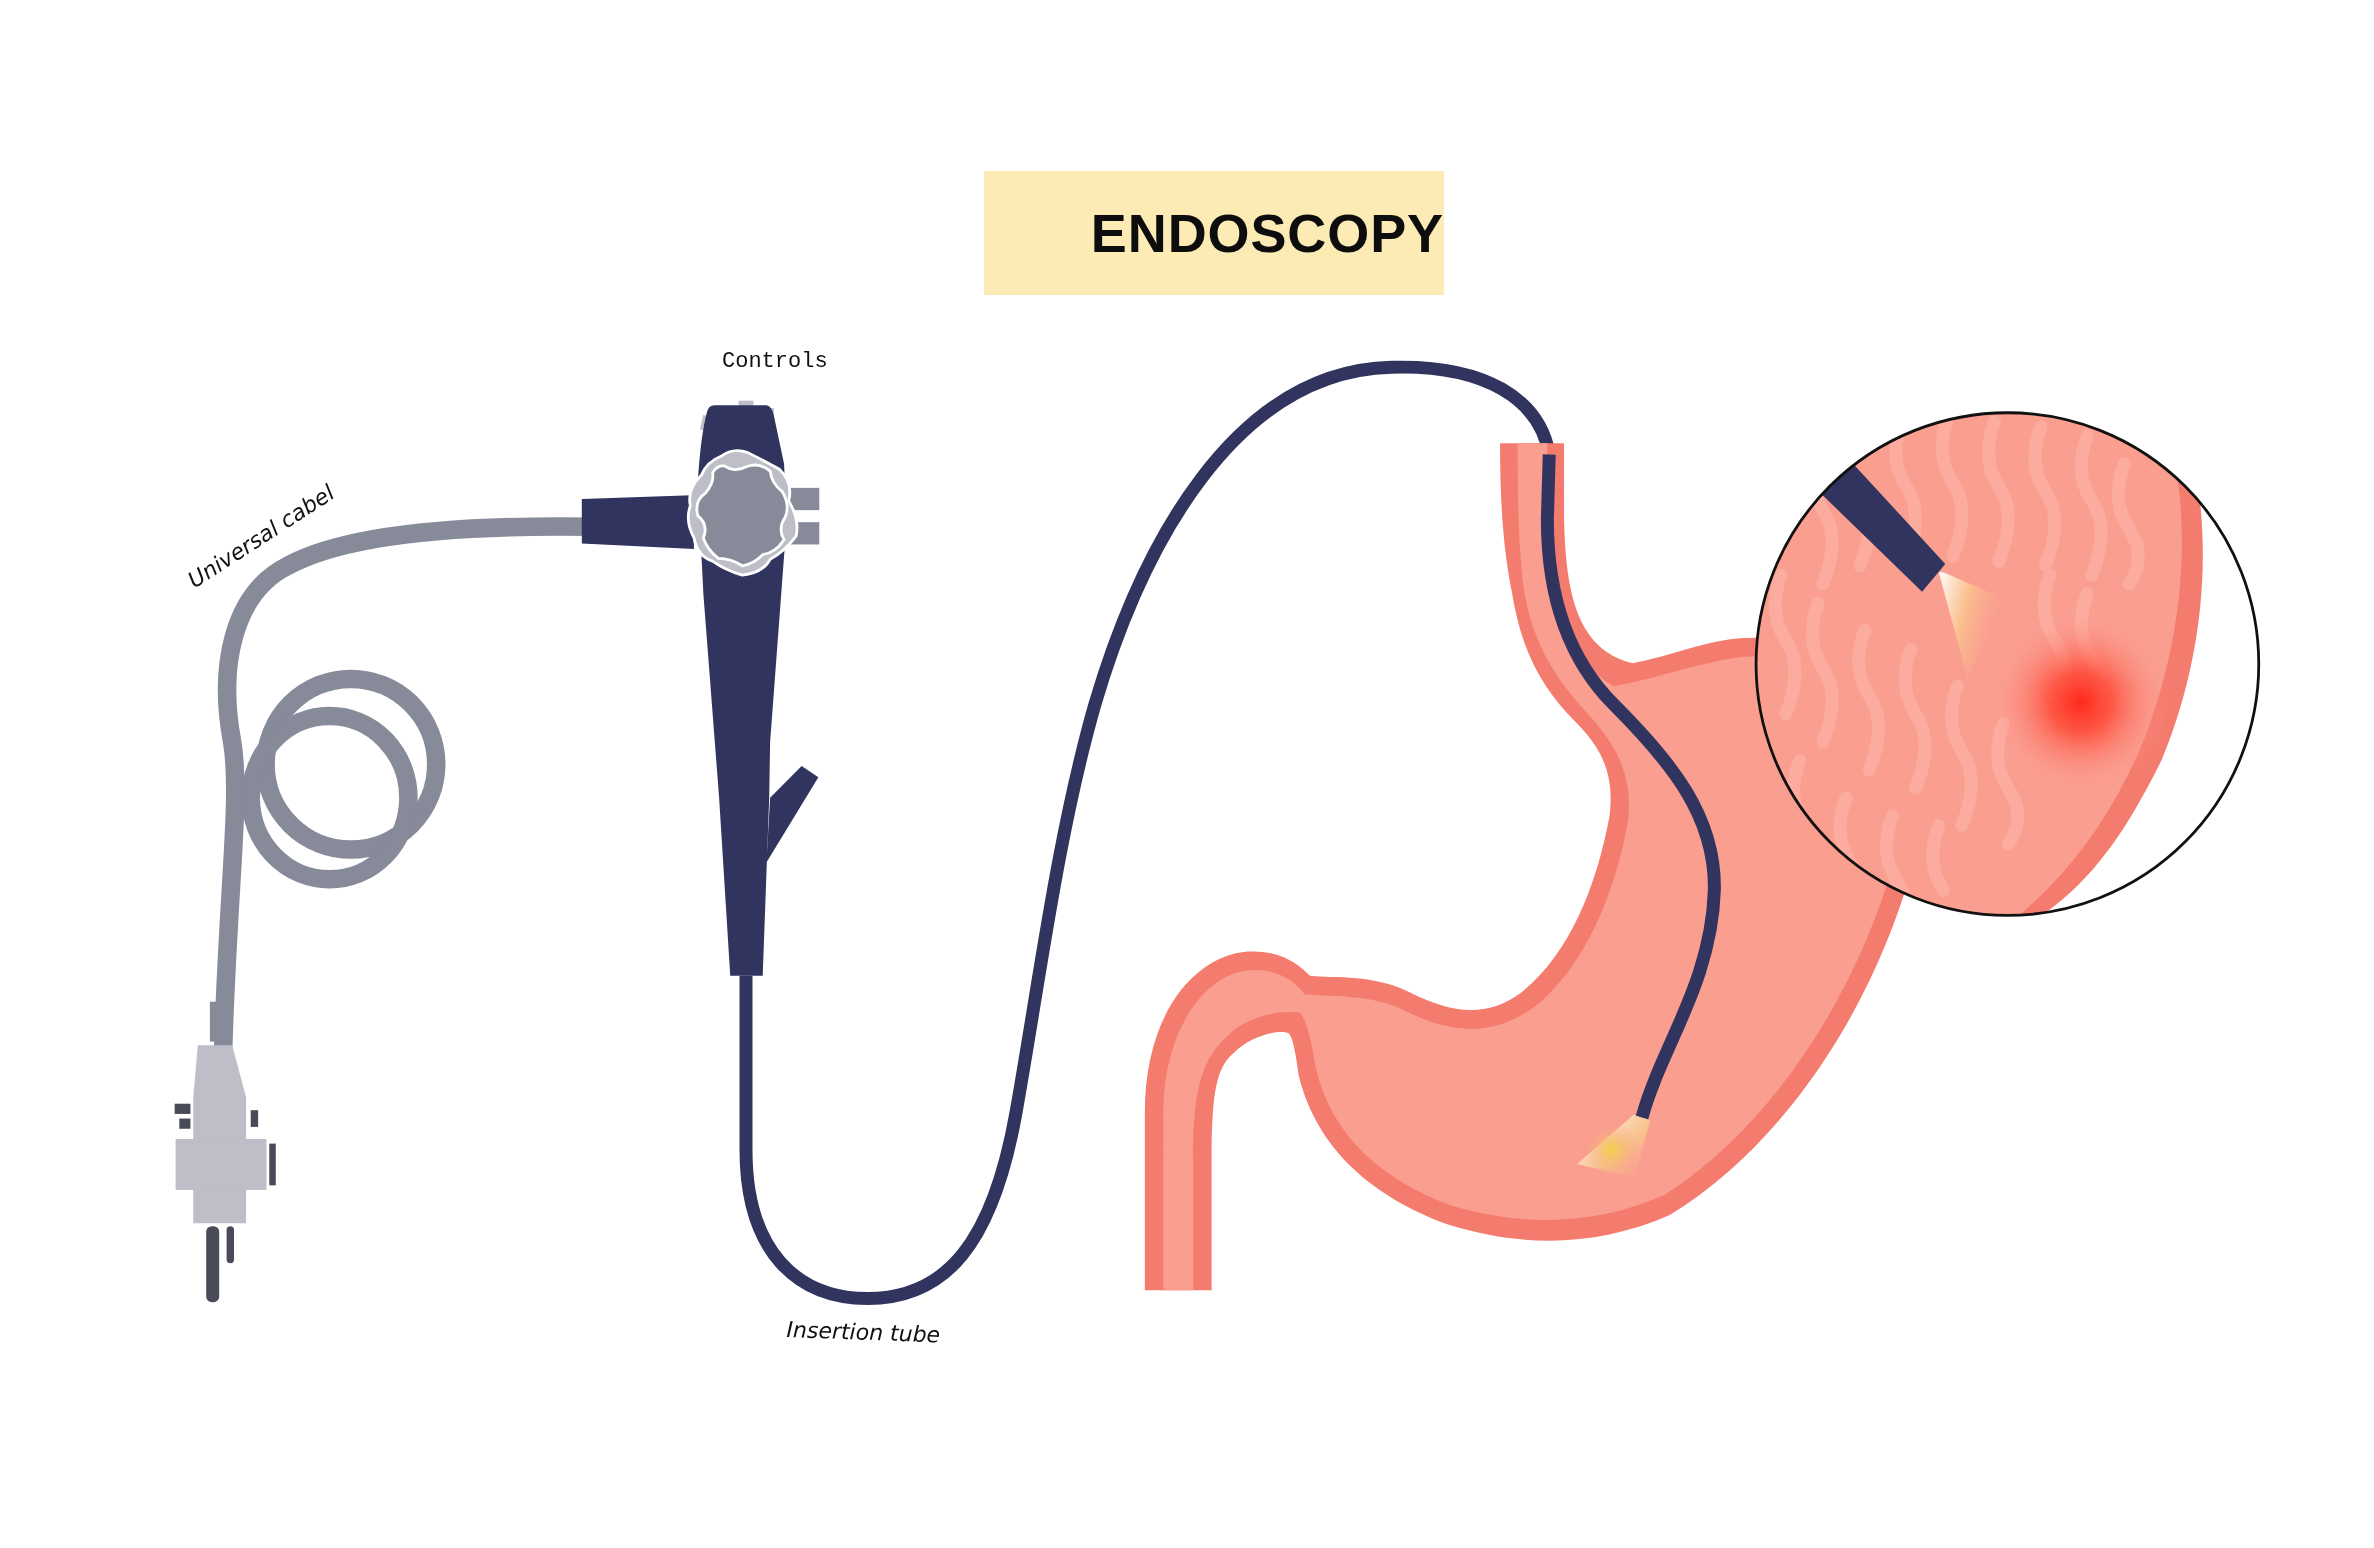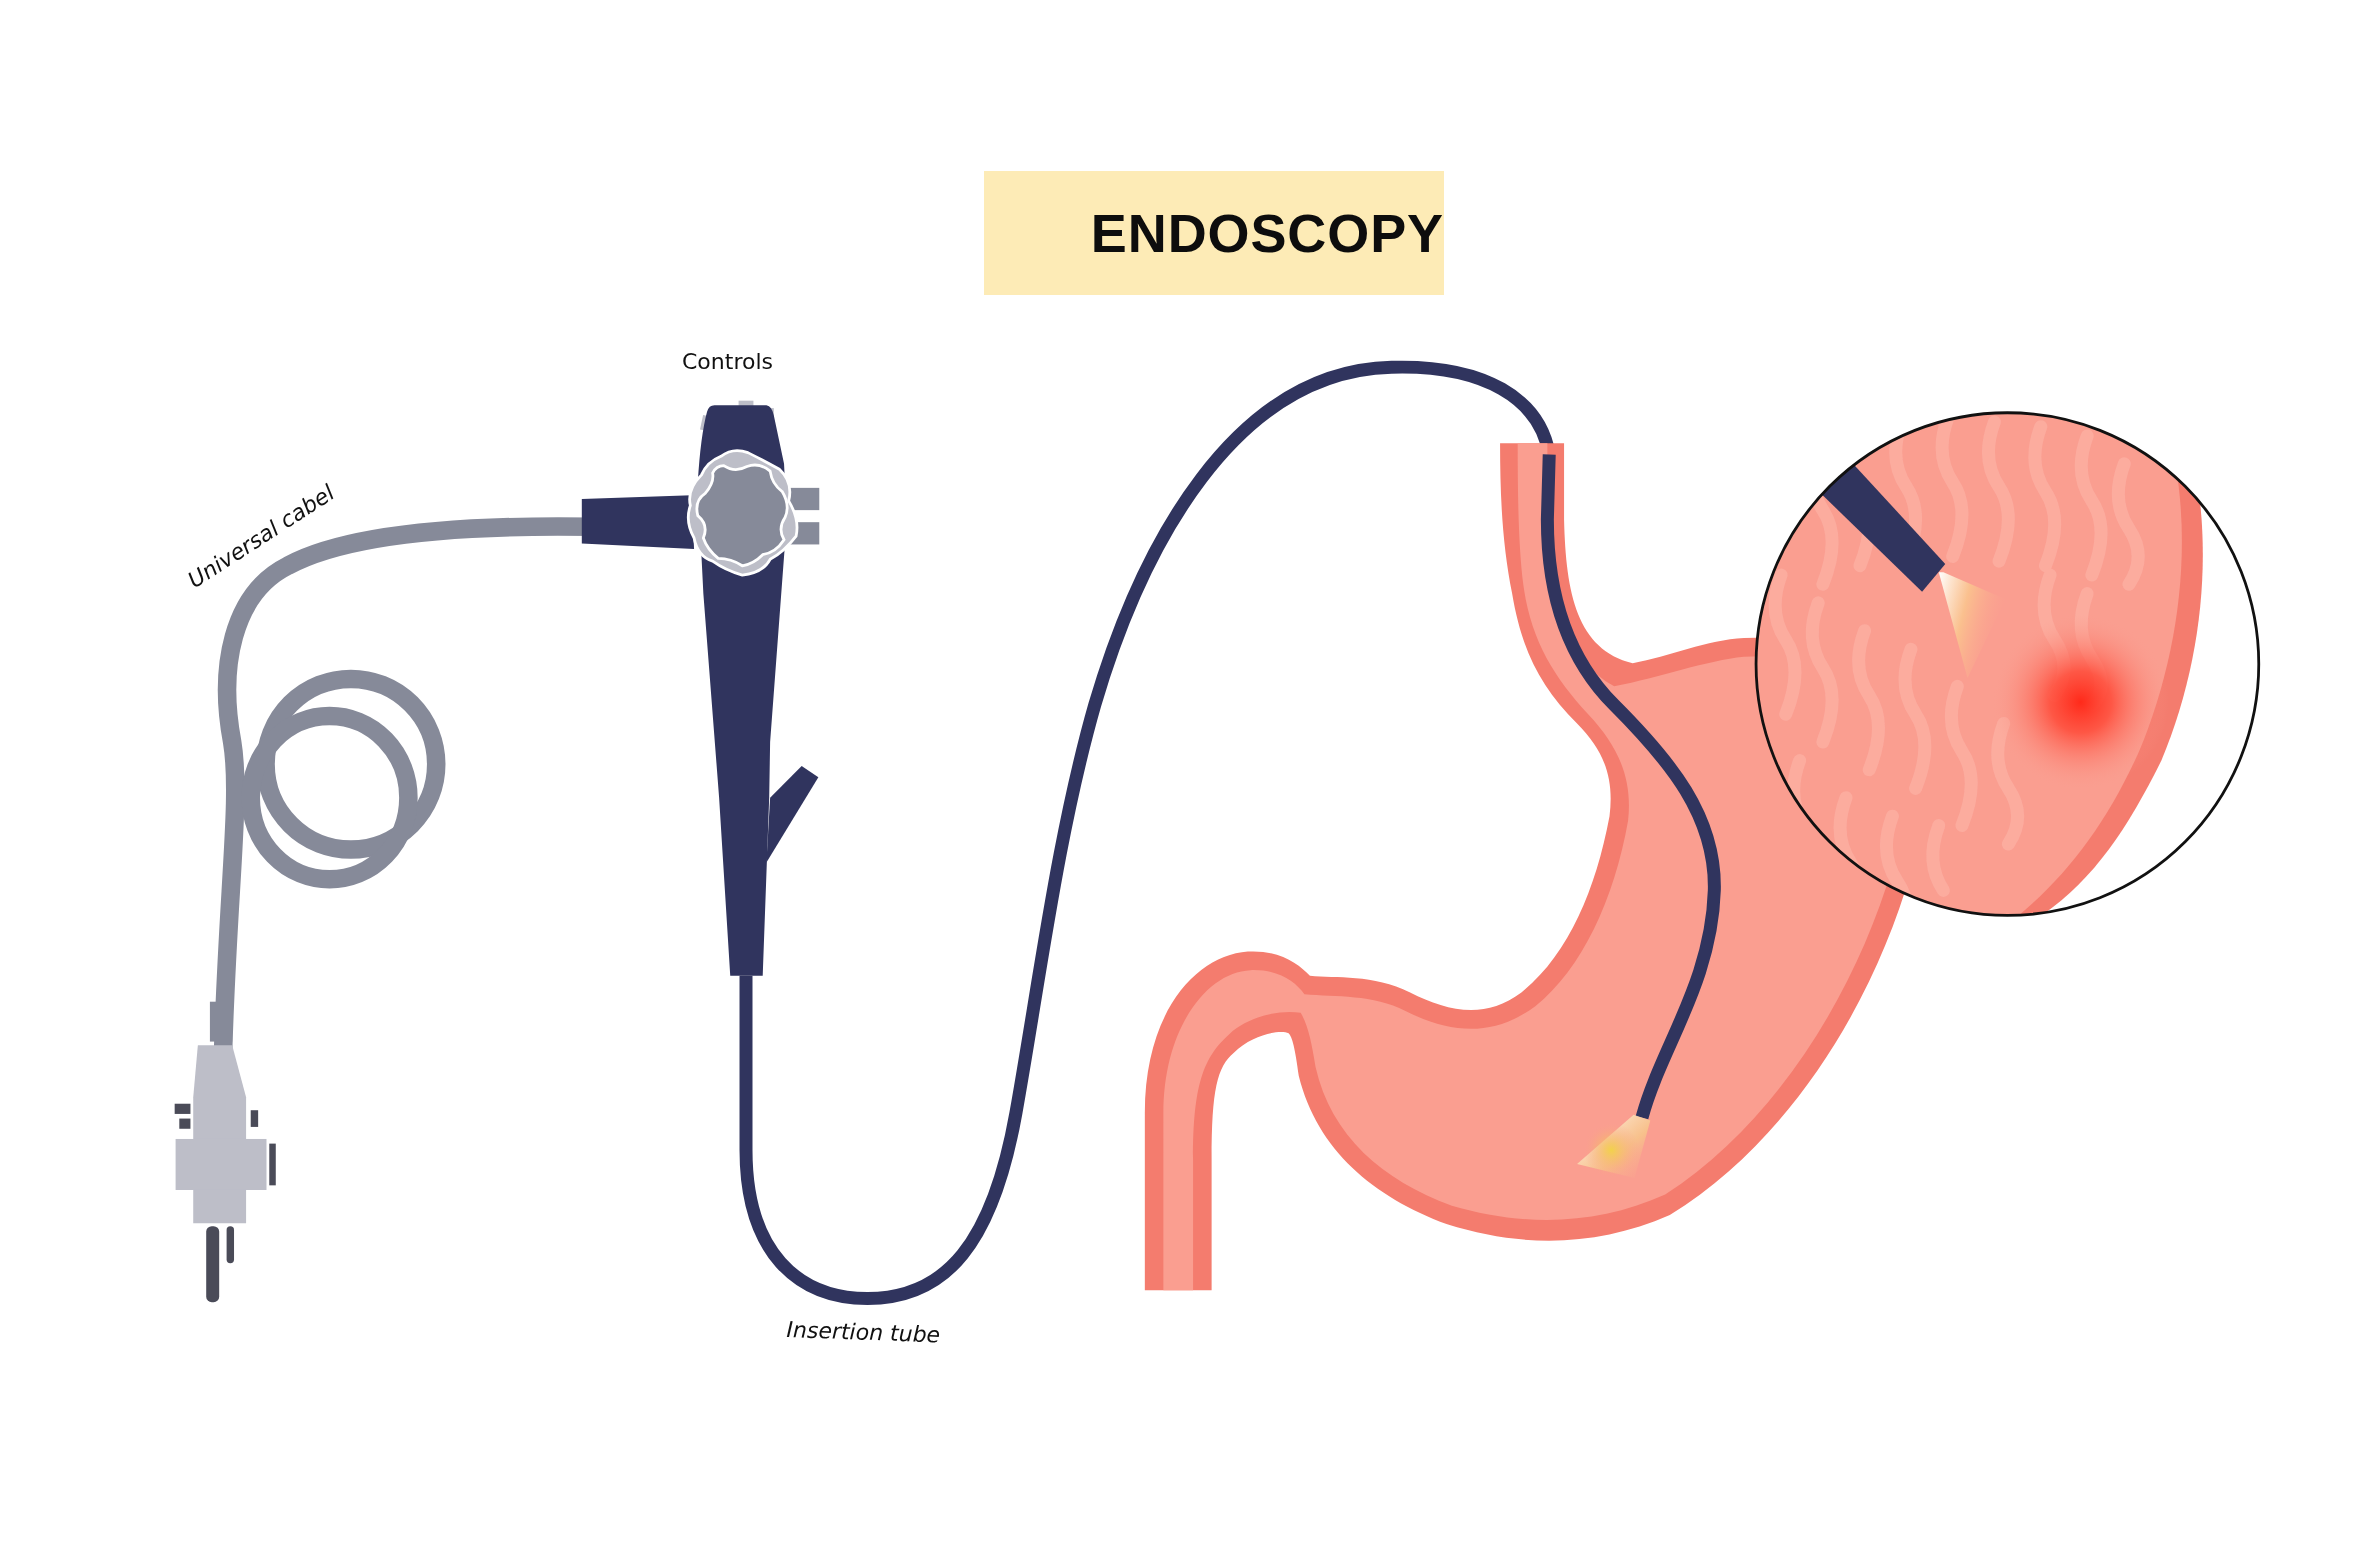--- a/index.html
+++ b/index.html
@@ -5,21 +5,21 @@
     html, body { margin: 0; padding: 0; background: #ffffff; }
     body { width: 2375px; height: 1548px; position: relative; overflow: hidden;
            font-family: "Liberation Sans", sans-serif; }
     .stage { position: absolute; left: 0; top: 0; width: 2375px; height: 1548px; }
     .title-box { position: absolute; left: 984px; top: 151px; width: 460px; height: 124px;
                  background: #FDEBB6; display: flex; align-items: center; justify-content: flex-end; margin-top: 20px; }
     .title-text { font-family: "Liberation Sans", sans-serif; font-weight: 700; font-size: 54px;
                   color: #0d0d0d; letter-spacing: 0.9px; }
     .label { position: absolute; font-family: "DejaVu Sans", sans-serif; color: #111;
              font-size: 22px; white-space: nowrap; }
-    .label-controls { left: 682px; top: 349px; }
+    .label-controls { left: 722px; top: 349px; font-family: Liberation Mono, monospace; }
     .label-insertion { left: 787px; top: 1317px; font-style: italic; transform: rotate(2deg); transform-origin: left top; }
     .label-universal { left: 197px; top: 568px; transform: rotate(-33deg); transform-origin: left bottom; font-style: italic; }
     svg { position: absolute; left: 0; top: 0; }
   </style>
 </head>
 <body>
 
 <div class="stage">
 
   <div class="title-box">

